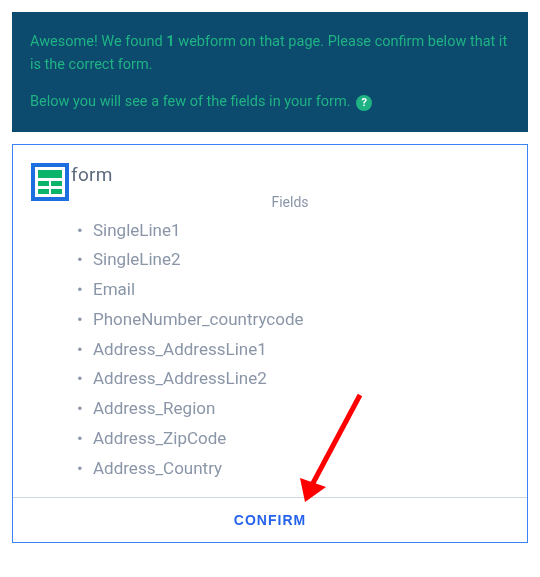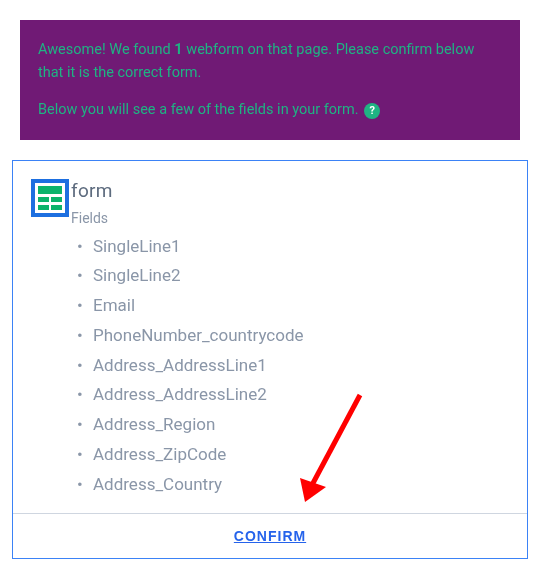--- a/index.html
+++ b/index.html
@@ -8,23 +8,23 @@
       padding: 0;
     }
     body {
       font-family: -apple-system, BlinkMacSystemFont, "Segoe UI", Roboto, sans-serif;
       background: #fff;
       width: 540px;
       height: 577px;
       position: relative;
     }
     .alert {
-      background: #701a75;
+      background: #0c4a6e;
       padding: 18px 18px;
-      margin: 20px;
+      margin: 12px;
       color: #1fb383;
       font-size: 14.5px;
       line-height: 1.6;
     }
     .alert strong {
       font-weight: 700;
     }
     .alert p {
       margin-bottom: 14px;
     }
@@ -66,20 +66,21 @@
       font-size: 19px;
       color: #5d6b7e;
       font-weight: 400;
       margin-bottom: 8px;
       letter-spacing: 0.3px;
     }
     .fields-label {
       font-size: 14px;
       color: #8a96a8;
       margin-bottom: 6px;
+      text-align: center;
     }
     .fields-list {
       list-style: none;
       padding-left: 22px;
     }
     .fields-list li {
       position: relative;
       color: #8a96a8;
       font-size: 17px;
       line-height: 1.75;
@@ -95,21 +96,20 @@
       background: #fff;
       border: none;
       border-top: 1px solid #cfd6e0;
       padding: 14px 0;
       font-size: 14px;
       font-weight: 600;
       letter-spacing: 1px;
       color: #2563eb;
       cursor: pointer;
       text-align: center;
-      text-decoration: underline;
     }
     .arrow-annotation {
       position: absolute;
       pointer-events: none;
     }
   </style>
 </head>
 <body>
 
 <div class="alert">

